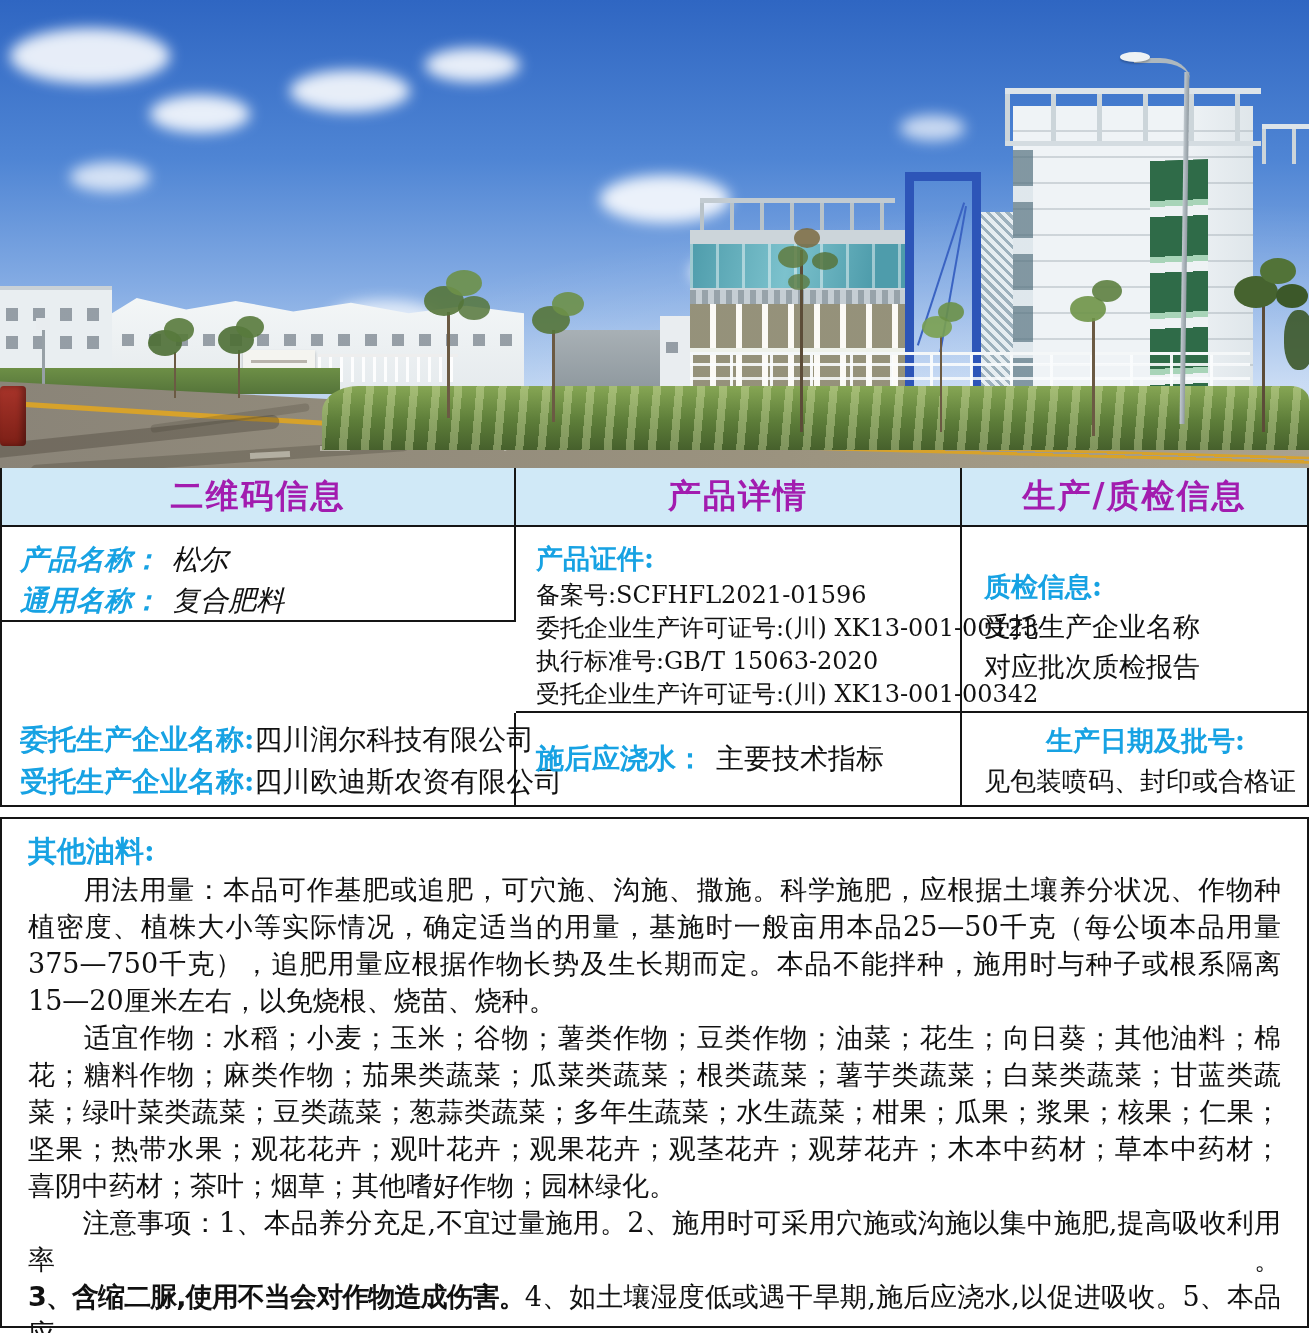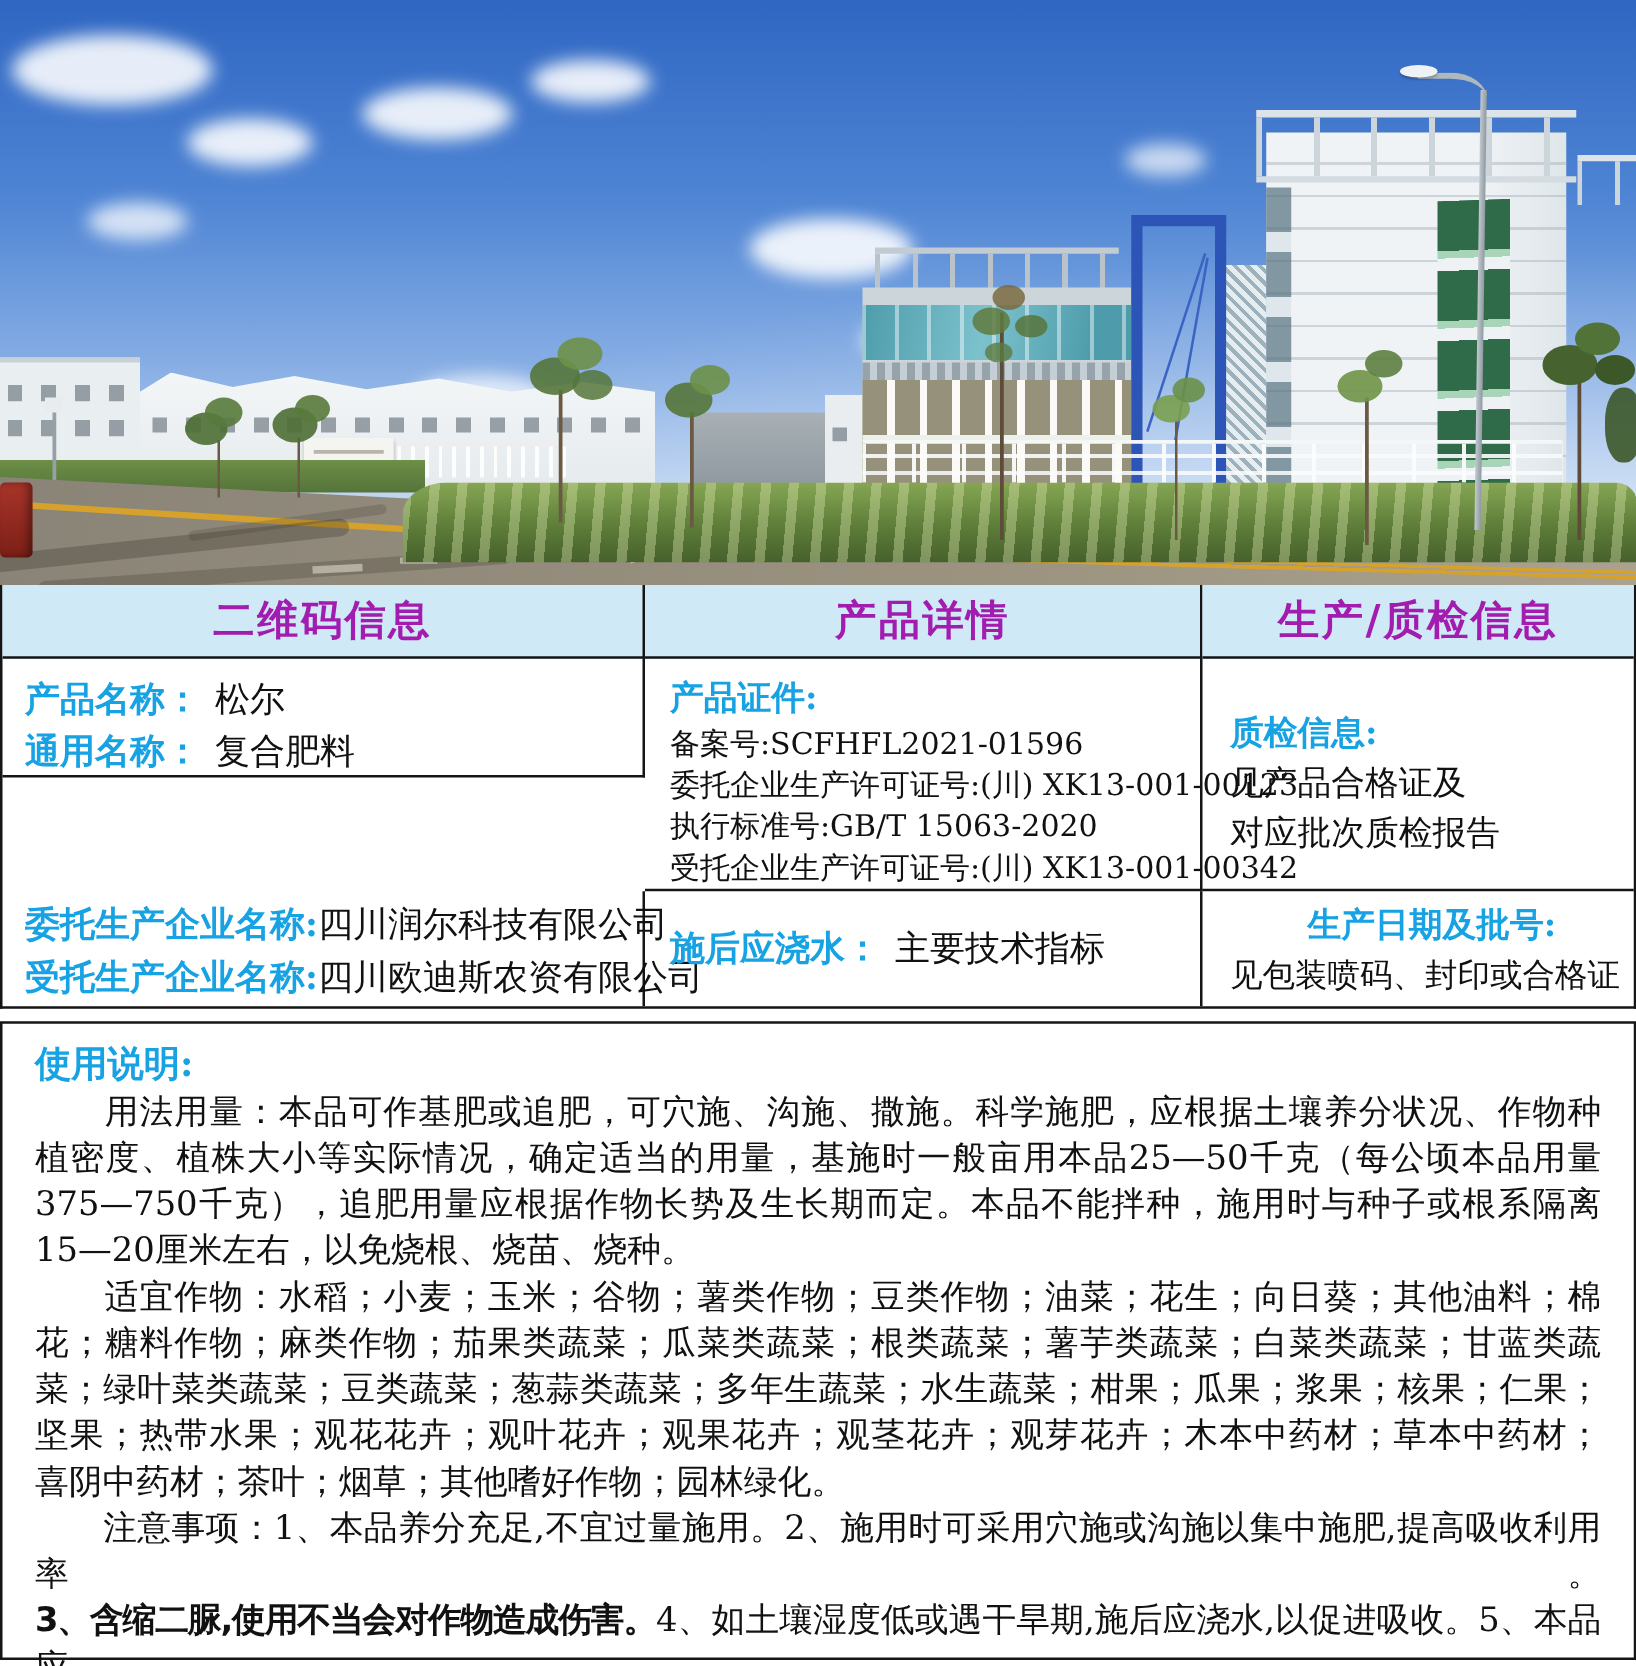--- a/index.html
+++ b/index.html
@@ -19,21 +19,21 @@
 
   
   .info-table { position:absolute; left:0; top:468px; width:1309px;
     border-left:2px solid #151515; border-right:2px solid #151515; border-bottom:2px solid #151515;
     display:grid; grid-template-columns:514px 446px 345px; grid-template-rows:59px 95px 91px 92px; background:#fff; }
   .bR { border-right:2px solid #151515; } .bB { border-bottom:2px solid #151515; }
   .hcell { background:#d0e9f7; display:flex; align-items:center; justify-content:center;
     font-size:33px; font-weight:bold; color:#a21caf; letter-spacing:2px; }
   .lbl { color:#17a2e3; font-weight:bold; }
   .val-gap { margin-left:12px; }
-  .cell-l1 { grid-column:1; grid-row:2; padding:12px 0 0 18px; font-size:28px; }
+  .cell-l1 { grid-column:1; grid-row:2; padding:12px 0 0 18px; font-size:28px;font-style:italic; }
   .cell-l1 .line { line-height:41px; }
   .cell-l2 { grid-column:1; grid-row:3; padding:10px 0 0 18px; }
   .cell-l2 .tlabel { font-size:28px; line-height:40px; }
   .cell-l2 .formula { font-size:29px; line-height:45px; }
   .cell-l2 sub { font-size:0.62em; }
   .cell-l3 { grid-column:1; grid-row:4; padding:6px 0 0 18px; font-size:28px; }
   .cell-l3 .line { line-height:42px; white-space:nowrap; }
   .cell-m1 { grid-column:2; grid-row:2/4; padding:12px 0 0 20px; }
   .cell-m1 .clabel { font-size:27px; line-height:40px; }
   .cert-line { font-size:24px; line-height:33px; white-space:nowrap; }
@@ -208,33 +208,33 @@
     </div>
 
     <div class="cell-m2 bR">
       <span class="lbl">施后应浇水：</span>
         <span class="val-gap">主要技术指标</span>
     </div>
 
     <div class="cell-r1 bB">
       <div class="lbl">质检信息:</div>
       <div>
-          <div class="qc-line">见产品合格证及</div>
+          <div class="qc-line">受托生产企业名称</div>
           <div class="qc-line">对应批次质检报告</div>
         </div>
     </div>
 
     <div class="cell-r2">
       <div class="lbl">生产日期及批号:</div>
       <div>见包装喷码、封印或合格证</div>
     </div>
   </div>
 
   <div class="usage">
-    <div class="u-title">使用说明:</div>
+    <div class="u-title">其他油料:</div>
     <div>
         <div class="uline full"><span>　　用法用量：本品可作基肥或追肥，可穴施、沟施、撒施。科学施肥，应根据土壤养分状况、作物种</span></div>
         <div class="uline full"><span>植密度、植株大小等实际情况，确定适当的用量，基施时一般亩用本品25—50千克（每公顷本品用量</span></div>
         <div class="uline full"><span>375—750千克），追肥用量应根据作物长势及生长期而定。本品不能拌种，施用时与种子或根系隔离</span></div>
         <div class="uline"><span>15—20厘米左右，以免烧根、烧苗、烧种。</span></div>
         <div class="uline full"><span>　　适宜作物：水稻；小麦；玉米；谷物；薯类作物；豆类作物；油菜；花生；向日葵；其他油料；棉</span></div>
         <div class="uline full"><span>花；糖料作物；麻类作物；茄果类蔬菜；瓜菜类蔬菜；根类蔬菜；薯芋类蔬菜；白菜类蔬菜；甘蓝类蔬</span></div>
         <div class="uline full"><span>菜；绿叶菜类蔬菜；豆类蔬菜；葱蒜类蔬菜；多年生蔬菜；水生蔬菜；柑果；瓜果；浆果；核果；仁果；</span></div>
         <div class="uline full"><span>坚果；热带水果；观花花卉；观叶花卉；观果花卉；观茎花卉；观芽花卉；木本中药材；草本中药材；</span></div>
         <div class="uline"><span>喜阴中药材；茶叶；烟草；其他嗜好作物；园林绿化。</span></div>

